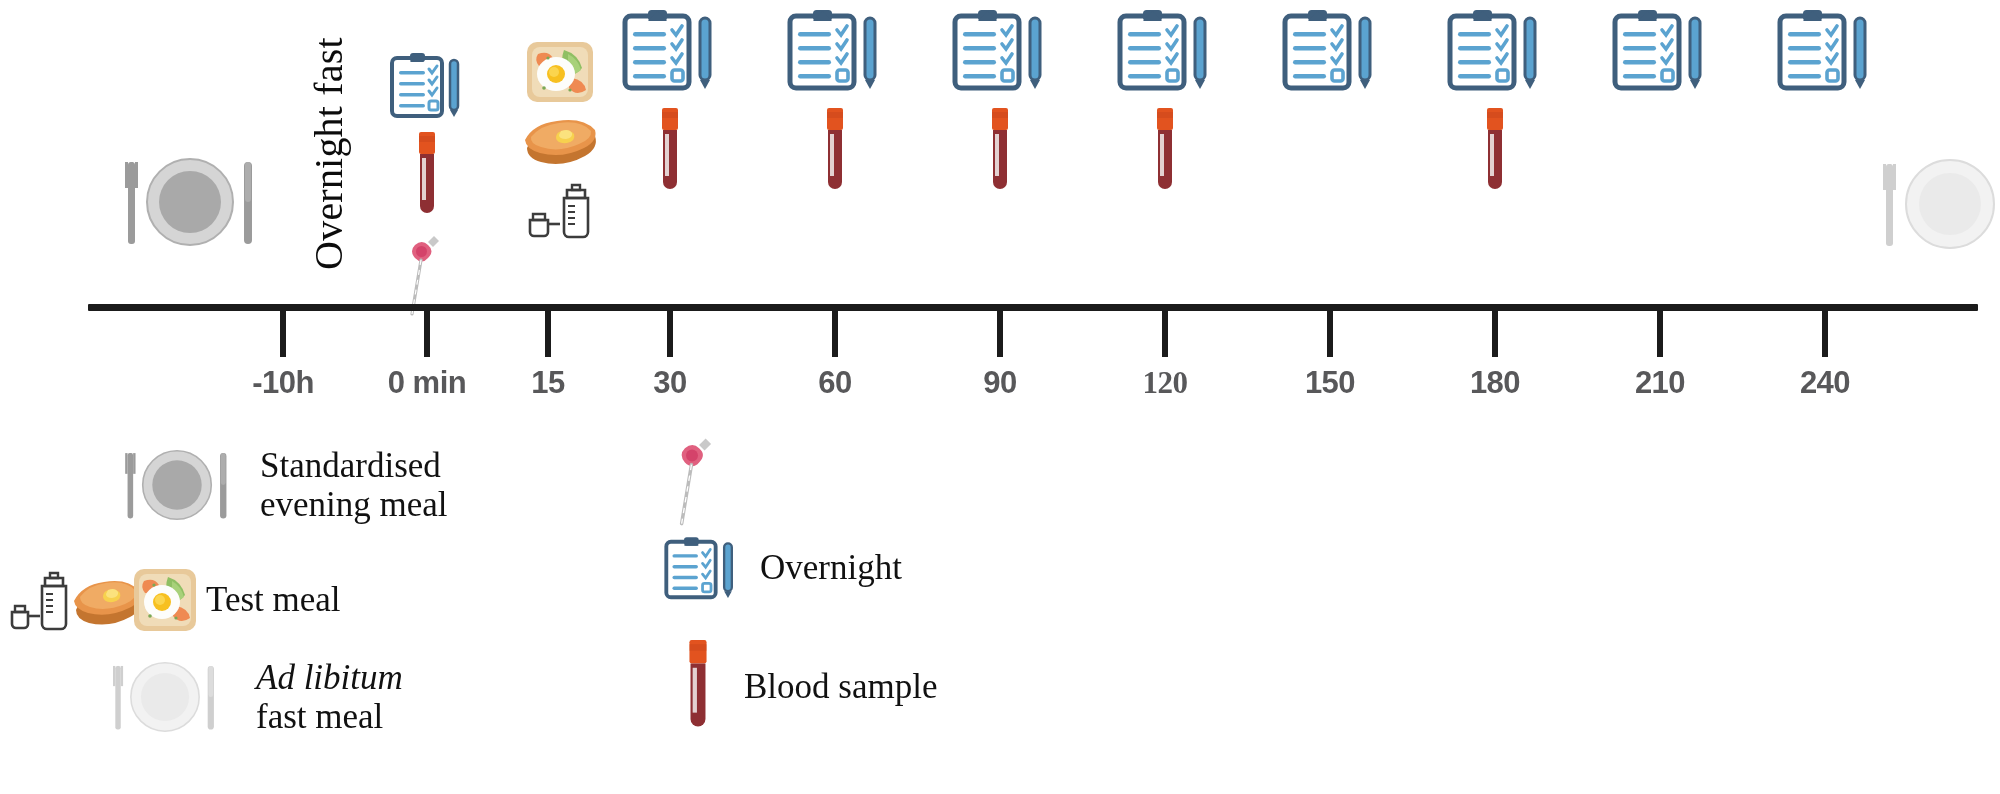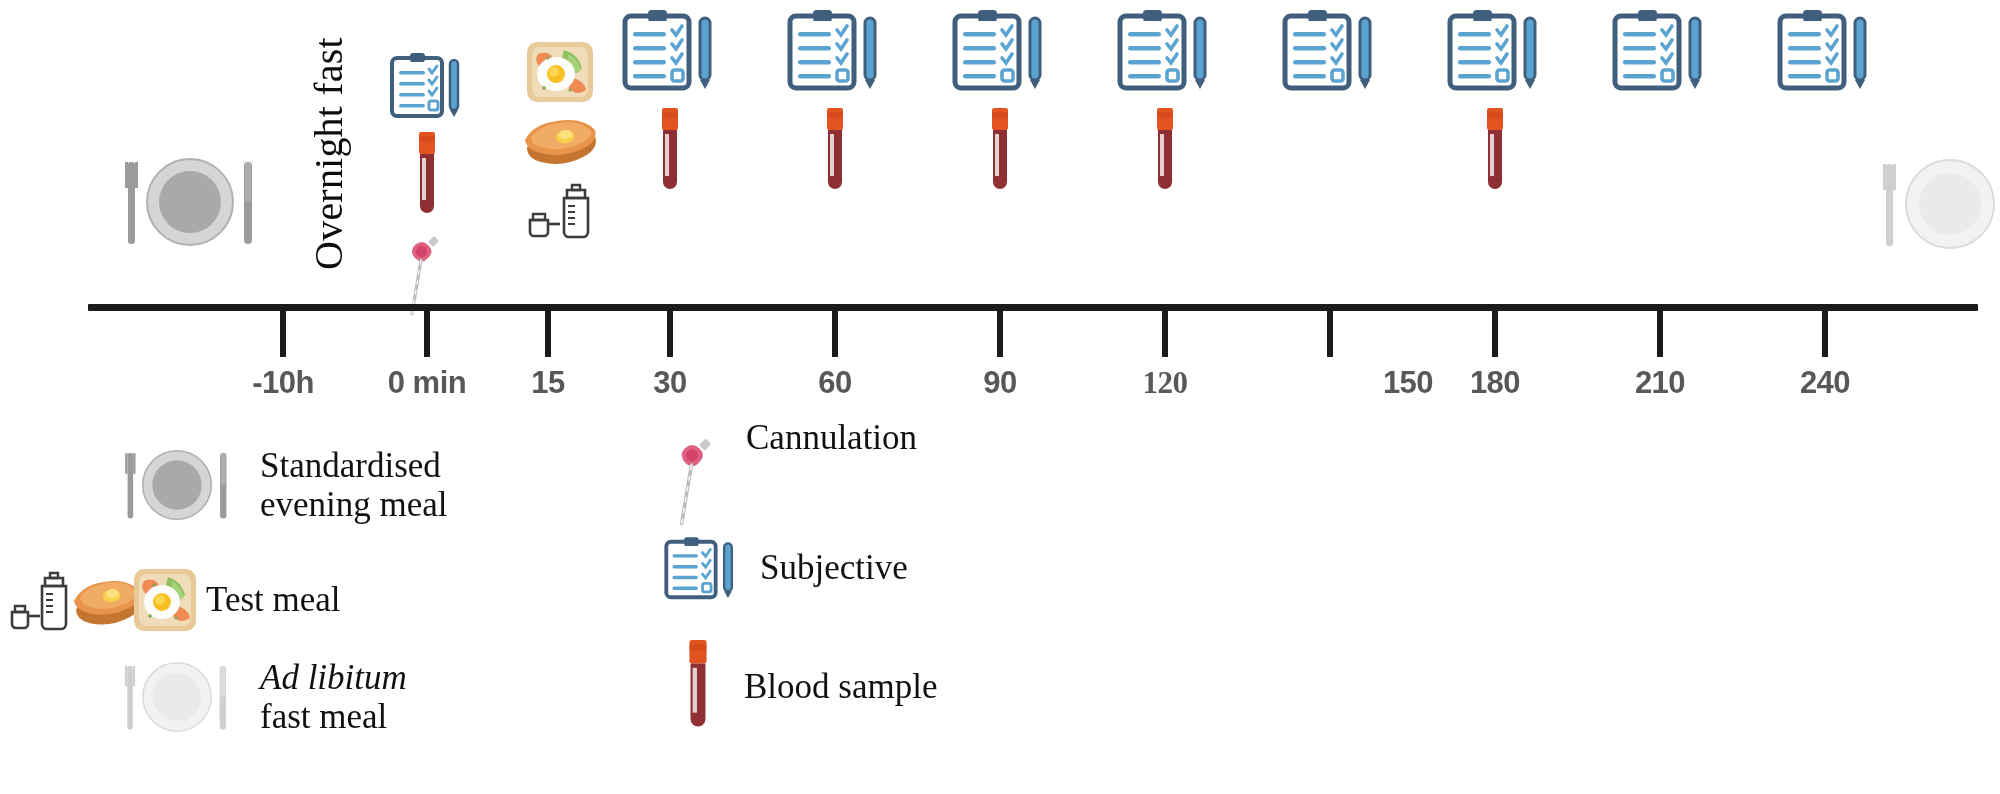--- a/index.html
+++ b/index.html
@@ -438,21 +438,21 @@
   <div class="tick" style="left:1657px;"></div>
   <div class="tick" style="left:1822px;"></div>
 
   <div class="tick-label" style="left:283px;">-10h</div>
   <div class="tick-label" style="left:427px;">0 min</div>
   <div class="tick-label" style="left:548px;">15</div>
   <div class="tick-label" style="left:670px;">30</div>
   <div class="tick-label" style="left:835px;">60</div>
   <div class="tick-label" style="left:1000px;">90</div>
   <div class="tick-label" style="left:1165px;font-family:Liberation Serif, serif;">120</div>
-  <div class="tick-label" style="left:1408px;">150</div>
+  <div class="tick-label" style="left:1330px;">150</div>
   <div class="tick-label" style="left:1495px;">180</div>
   <div class="tick-label" style="left:1660px;">210</div>
   <div class="tick-label" style="left:1825px;">240</div>
 
   <div class="legend">
 
     <div class="legend-item" style="left:118px; top:0px;">
       <div class="legend-icon">
         <svg width="118" height="90" viewBox="0 0 148 108">
           <rect x="12" y="14" width="7" height="82" rx="3" fill="#9b9b9b"></rect>
@@ -507,21 +507,21 @@
             <circle cx="44" cy="52" r="1.6" fill="#7aa855"></circle>
             <circle cx="22" cy="19" r="1.6" fill="#7aa855"></circle>
           </g>
         </svg>
       </div>
       <div class="legend-text" style="margin-left:8px;">
         <div>Test meal</div>
       </div>
     </div>
 
-    <div class="legend-item" style="left:118px; top:212px;">
+    <div class="legend-item" style="left:106px; top:212px;gap:8px;">
       <div class="legend-icon">
         <svg width="118" height="90" viewBox="0 0 152 108">
           <rect x="12" y="14" width="7" height="82" rx="3" fill="#cfcfcf"></rect>
           <rect x="9" y="14" width="3" height="26" fill="#cfcfcf"></rect>
           <rect x="19" y="14" width="3" height="26" fill="#cfcfcf"></rect>
           <rect x="14.5" y="14" width="2.5" height="26" fill="#cfcfcf"></rect>
           <circle cx="76" cy="54" r="44" fill="#f2f2f2" stroke="#dcdcdc" stroke-width="2"></circle>
           <circle cx="76" cy="54" r="31" fill="#eaeaea"></circle>
           <rect x="131" y="14" width="8" height="82" rx="4" fill="#cfcfcf"></rect>
           <rect x="132" y="14" width="6" height="40" rx="3" fill="#dcdcdc"></rect>
@@ -535,23 +535,20 @@
 
     <div class="legend-item" style="left:672px; top:-8px;">
       <div class="legend-icon">
         <svg width="52" height="96" viewBox="0 0 46 88">
           <path d="M30 6 l5 5 l-6 6 l-5 -5 Z" fill="#c9c9c9"></path>
           <path d="M11 28 q-6 -7 0 -13 q7 -6 13 0 q7 6 0 13 q-6 7 -13 0 Z" fill="#e0607f"></path>
           <ellipse cx="17.5" cy="21.5" rx="5.5" ry="5.5" fill="#d4436a"></ellipse>
           <path d="M17 30 L8 84" stroke="#bcbcbc" stroke-width="3.2" stroke-linecap="round"></path>
           <path d="M17 30 L8 84" stroke="#ffffff" stroke-width="1.2" stroke-dasharray="5 5"></path>
         </svg>
-      </div>
-      <div class="legend-text" style="margin-left:22px; align-self:flex-start; margin-top:-14px;">
-        <div>Cannulation</div>
       </div>
     </div>
 
     <div class="legend-item" style="left:664px; top:92px;">
       <div class="legend-icon">
         <svg width="74" height="72" viewBox="0 0 96 84">
           <rect x="3" y="8" width="64" height="72" rx="6" fill="#ffffff" stroke="#3f5f7d" stroke-width="5"></rect>
           <rect x="26" y="2" width="19" height="11" rx="3.5" fill="#3f5f7d"></rect>
           <path d="M26 13 L35.5 3 L45 13 Z" fill="#3f5f7d"></path>
           <rect x="11" y="24" width="33" height="4.5" rx="2.2" fill="#5ba3d0"></rect>
@@ -560,21 +557,21 @@
           <rect x="11" y="66" width="33" height="4.5" rx="2.2" fill="#5ba3d0"></rect>
           <path d="M50 22 l4 5 l6 -9" stroke="#5ba3d0" stroke-width="3.6" fill="none" stroke-linecap="round"></path>
           <path d="M50 36 l4 5 l6 -9" stroke="#5ba3d0" stroke-width="3.6" fill="none" stroke-linecap="round"></path>
           <path d="M50 50 l4 5 l6 -9" stroke="#5ba3d0" stroke-width="3.6" fill="none" stroke-linecap="round"></path>
           <rect x="50" y="62" width="11" height="11" rx="2.5" fill="none" stroke="#5ba3d0" stroke-width="3.6"></rect>
           <rect x="78" y="10" width="10" height="62" rx="5" fill="#5ba3d0" stroke="#3f5f7d" stroke-width="3"></rect>
           <path d="M78 72 l5 9 l5 -9 Z" fill="#3f5f7d"></path>
         </svg>
       </div>
       <div class="legend-text" style="margin-left:22px;">
-        <div>Subjective</div>
+        <div>Overnight</div>
       </div>
     </div>
 
     <div class="legend-item" style="left:684px; top:200px;">
       <div class="legend-icon">
         <svg width="28" height="94" viewBox="0 0 26 88">
           <rect x="5" y="0" width="16" height="22" rx="2" fill="#e2531f"></rect>
           <rect x="5" y="4" width="16" height="6" fill="#c8441a" opacity="0.45"></rect>
           <path d="M6 22 h14 v52 a7 7 0 0 1 -14 0 Z" fill="#8e2f33"></path>
           <rect x="8" y="26" width="4" height="42" fill="#f2eded" opacity="0.85"></rect>

